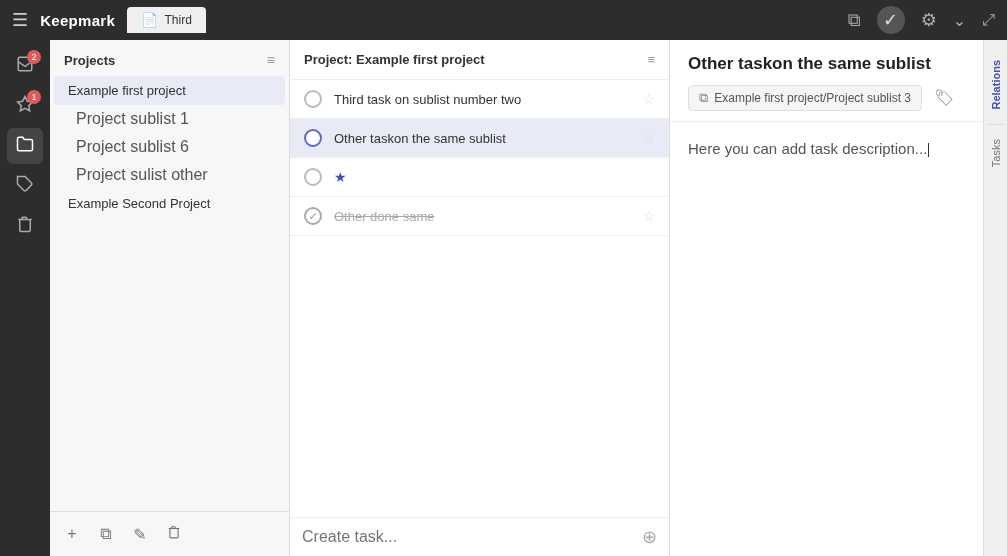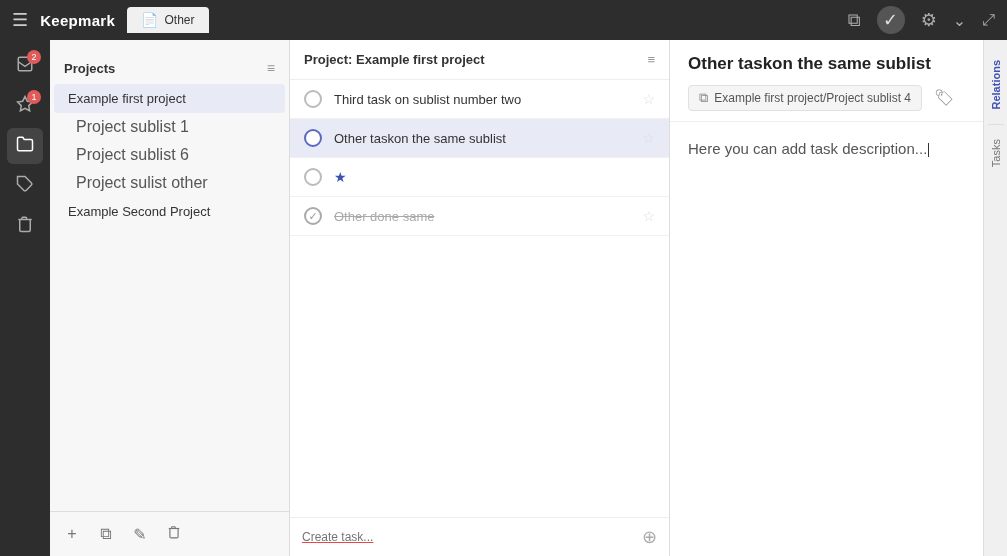--- a/index.html
+++ b/index.html
@@ -18,21 +18,21 @@
     .main { display: flex; flex: 1; overflow: hidden; }
 
     
     .icon-sidebar { width: 50px; background: #2d2d2d; display: flex; flex-direction: column; align-items: center; padding-top: 8px; gap: 4px; flex-shrink: 0; }
     .icon-sidebar-item { width: 36px; height: 36px; display: flex; align-items: center; justify-content: center; border-radius: 6px; cursor: pointer; position: relative; color: #999; font-size: 18px; }
     .icon-sidebar-item.active { background: #444; color: #fff; }
     .badge { position: absolute; top: 2px; right: 2px; background: #e05a5a; color: #fff; font-size: 9px; border-radius: 8px; min-width: 14px; height: 14px; display: flex; align-items: center; justify-content: center; padding: 0 2px; }
 
     
     .projects-sidebar { width: 240px; background: #f7f7f7; border-right: 1px solid #ddd; display: flex; flex-direction: column; flex-shrink: 0; }
-    .projects-header { display: flex; align-items: center; justify-content: space-between; padding: 20px 14px 8px; }
+    .projects-header { display: flex; align-items: center; justify-content: space-between; padding: 12px 14px 8px; }
     .projects-title { font-weight: 600; font-size: 13px; color: #333; }
     .projects-header-icon { color: #999; cursor: pointer; font-size: 14px; }
     .project-item { padding: 7px 14px; cursor: pointer; border-radius: 4px; margin: 0 4px; }
     .project-item.active { background: #e8eaf6; }
     .project-item-label { font-size: 13px; color: #333; }
     .project-subitem { padding: 5px 14px 5px 22px; cursor: pointer; border-radius: 4px; margin: 0 4px; }
     .project-subitem-label { font-size: 16px; color: #555; }
     .projects-list { flex: 1; overflow-y: auto; padding-bottom: 8px; }
     .projects-footer { border-top: 1px solid #ddd; padding: 8px; display: flex; gap: 6px; align-items: center; }
     .projects-footer-btn { width: 28px; height: 28px; display: flex; align-items: center; justify-content: center; border-radius: 4px; cursor: pointer; color: #777; font-size: 16px; }
@@ -48,21 +48,21 @@
     .task-item.selected { background: #e8eaf6; }
     .task-circle { width: 18px; height: 18px; border-radius: 50%; border: 2px solid #bbb; flex-shrink: 0; display: flex; align-items: center; justify-content: center; }
     .task-circle.done { border-color: #aaa; }
     .task-circle.done::after { content: '✓'; font-size: 11px; color: #999; }
     .task-circle.selected-circle { border-color: #5c6bc0; background: #fff; }
     .task-label { flex: 1; font-size: 13px; color: #333; }
     .task-label.done-text { color: #aaa; text-decoration: line-through; }
     .task-star { color: #ddd; font-size: 14px; cursor: pointer; }
     .task-star.active { color: #3f51b5; }
     .task-list-footer { border-top: 1px solid #eee; padding: 8px 12px; display: flex; align-items: center; gap: 8px; }
-    .create-task-input { flex: 1; border: none; outline: none; font-size: 12px; color: #ef4444; background: transparent; text-decoration: underline; }
+    .create-task-input { flex: 1; border: none; outline: none; font-size: 16px; color: #0c4a6e; background: transparent; }
     .create-task-plus { color: #aaa; font-size: 18px; cursor: pointer; }
 
     
     .detail-panel { flex: 1; background: #fff; display: flex; flex-direction: column; overflow: hidden; position: relative; }
     .detail-header { padding: 14px 18px 10px; border-bottom: 1px solid #eee; }
     .detail-title { font-size: 17px; font-weight: 600; color: #222; }
     .detail-meta { display: flex; align-items: center; gap: 8px; margin-top: 10px; }
     .detail-breadcrumb { display: flex; align-items: center; gap: 6px; background: #f5f5f5; border: 1px solid #e0e0e0; border-radius: 4px; padding: 4px 10px; font-size: 12px; color: #555; cursor: pointer; }
     .detail-breadcrumb-icon { color: #888; font-size: 13px; }
     .detail-tag-icon { color: #888; font-size: 16px; cursor: pointer; padding: 4px; }
@@ -78,21 +78,21 @@
     .right-tab-divider { width: 16px; height: 1px; background: #ddd; margin: 2px 0; }
   </style>
 </head>
 <body>
 
 <div class="titlebar">
   <span class="titlebar-menu">☰</span>
   <span class="titlebar-logo">Keepmark</span>
   <div class="titlebar-tab">
     <span class="titlebar-tab-icon">📄</span>
-    <span>Other</span>
+    <span>Third</span>
   </div>
   <div class="titlebar-icons">
     <span style="font-size:18px;">⧉</span>
     <span style="font-size:18px; background:#555; border-radius:50%; width:28px;height:28px;display:inline-flex;align-items:center;justify-content:center;color:#ddd;">✓</span>
     <span style="font-size:18px;">⚙</span>
     <span style="font-size:16px;">⌄</span>
     <span style="font-size:16px;">⤢</span>
   </div>
 </div>
 
@@ -223,21 +223,21 @@
       <span class="create-task-plus">⊕</span>
     </div>
   </div>
 
   <div class="detail-panel">
     <div class="detail-header">
       <div class="detail-title">Other taskon the same sublist</div>
       <div class="detail-meta">
         <div class="detail-breadcrumb">
           <span class="detail-breadcrumb-icon">⧉</span>
-          <span>Example first project/Project sublist 4</span>
+          <span>Example first project/Project sublist 3</span>
         </div>
         <span class="detail-tag-icon">🏷</span>
       </div>
     </div>
     <div class="detail-body">
       <div class="detail-description" contenteditable="true" style="">
         <span>Here you can add task description...</span><span class="cursor-blink"></span>
       </div>
     </div>
   </div>

